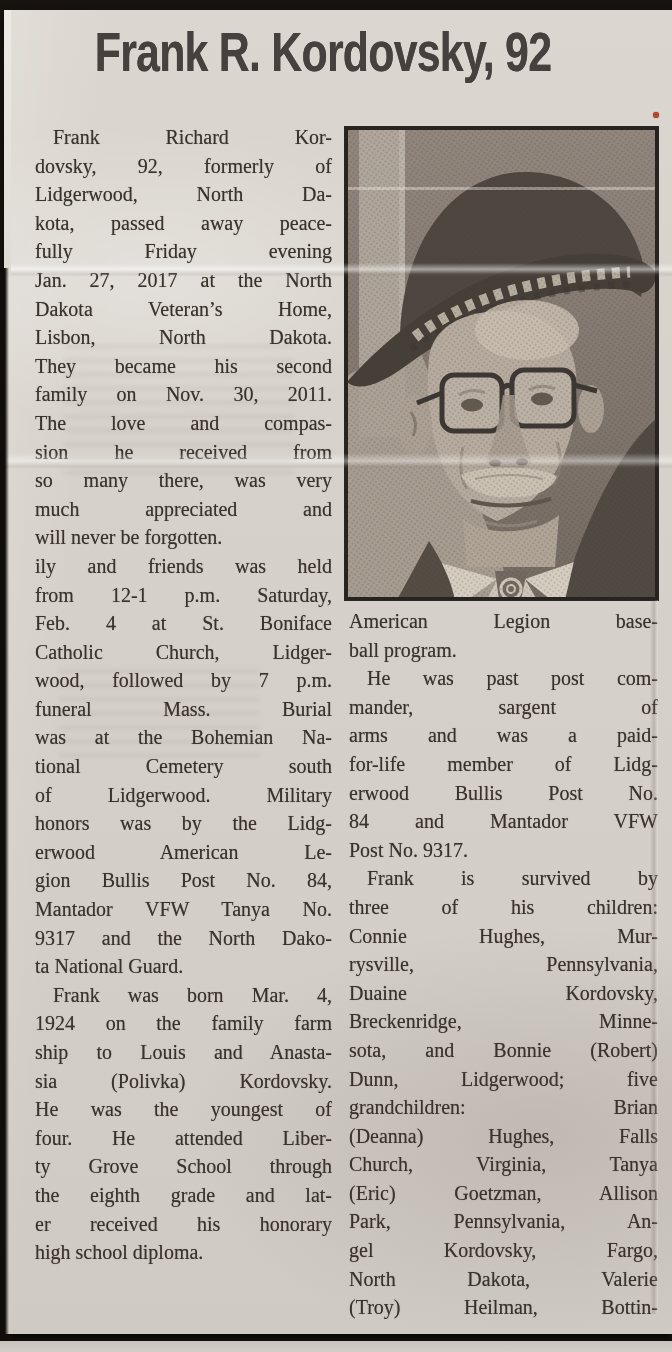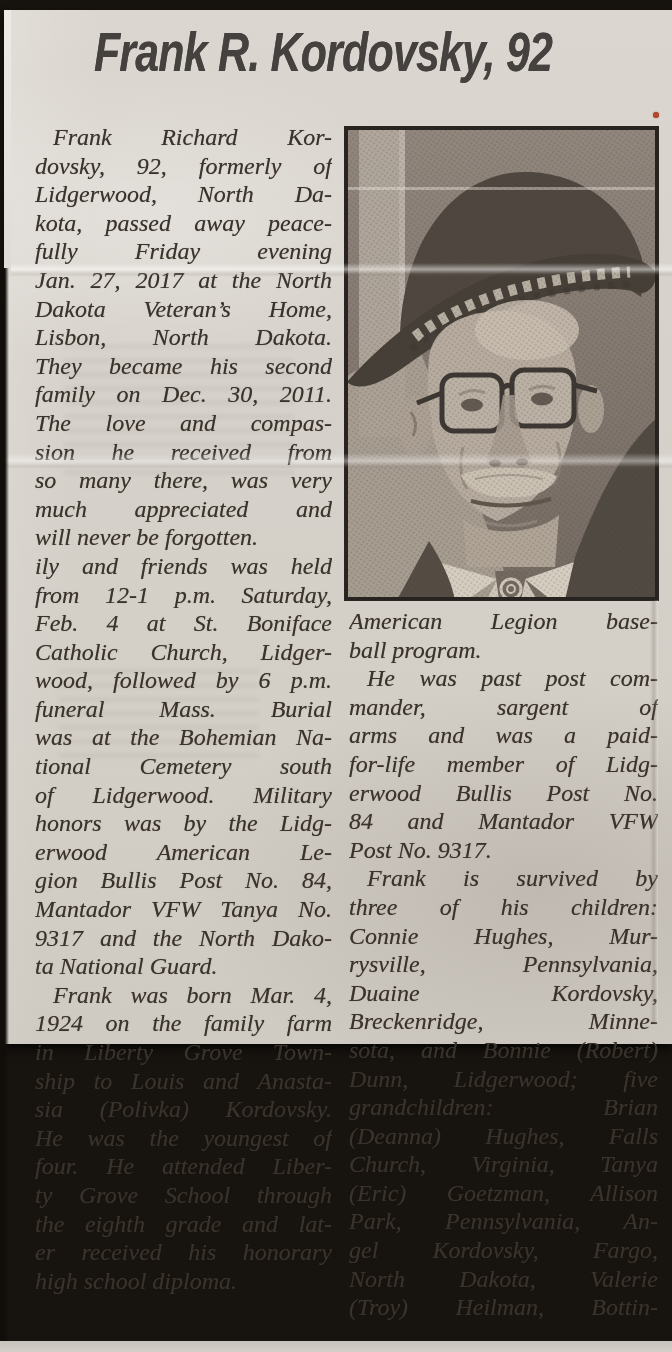--- a/index.html
+++ b/index.html
@@ -6,28 +6,27 @@
   body{
     width:672px;height:1352px;
     background:#17130f;
     font-family:"Liberation Serif",serif;
     overflow:hidden;
     position:relative;
   }
   .scan{position:absolute;inset:0;}
   
   .paper{
-    position:absolute;left:4px;top:10px;right:0;height:1034px;
+    position:absolute;left:4px;top:10px;right:0;height:1324px;
     background:
       radial-gradient(ellipse 420px 220px at 22% 20%, rgba(255,255,255,.30), transparent 70%),
       radial-gradient(ellipse 500px 300px at 80% 85%, rgba(110,100,90,.18), transparent 70%),
       linear-gradient(94deg, rgba(255,255,255,.18), transparent 14%),
       linear-gradient(180deg, #dbd6cf 0%, #d6d1ca 35%, #d3cec6 70%, #cfcac2 100%);
     box-shadow:0 5px 9px rgba(0,0,0,.65);
-    font-style:italic;
   }
   .white-sliver{
     position:absolute;left:4px;top:10px;width:7px;height:265px;
     background:linear-gradient(180deg,#efede9,#ddd9d2);
     opacity:.85;
   }
   .left-edge-shadow{
     position:absolute;left:0;top:268px;width:9px;height:1074px;
     background:linear-gradient(90deg,#110d0a 55%, rgba(17,13,10,0));
   }
@@ -60,21 +59,21 @@
     font-size:55px;line-height:60px;
     letter-spacing:-1px;
     color:#45413e;
     transform:scaleX(.78);
     text-shadow:0 0 .6px rgba(55,50,46,.7);
     white-space:nowrap;
   }
   
   .col{
     position:absolute;
-    font-size:24px;
+    font-size:20px;
     color:#3a332c;
     text-shadow:0 0 .7px rgba(58,51,44,.55);
     overflow:hidden;
   }
   .col-left{left:31px;top:113px;width:297px;height:1206px;}
   .col-right{left:345px;top:597px;width:309px;height:726px;}
   .line{
     height:28.6px;line-height:28.6px;
     text-align:justify;text-align-last:justify;
     text-justify:inter-word;
@@ -102,44 +101,43 @@
     <div class="col col-left">
         <div class="line indent">Frank Richard Kor-</div>
         <div class="line">dovsky, 92, formerly of</div>
         <div class="line">Lidgerwood, North Da-</div>
         <div class="line">kota, passed away peace-</div>
         <div class="line">fully Friday evening</div>
         <div class="line">Jan. 27, 2017 at the North</div>
         <div class="line">Dakota Veteran’s Home,</div>
         <div class="line">Lisbon, North Dakota.</div>
         <div class="line">They became his second</div>
-        <div class="line">family on Dec. 30, 2011.</div>
+        <div class="line">family on Nov. 30, 2011.</div>
         <div class="line">The love and compas-</div>
         <div class="line">sion he received from</div>
         <div class="line">so many there, was very</div>
         <div class="line">much appreciated and</div>
         <div class="line para-end">will never be forgotten.</div>
         <div class="line">ily and friends was held</div>
         <div class="line">from 12-1 p.m. Saturday,</div>
         <div class="line">Feb. 4 at St. Boniface</div>
         <div class="line">Catholic Church, Lidger-</div>
-        <div class="line">wood, followed by 6 p.m.</div>
+        <div class="line">wood, followed by 7 p.m.</div>
         <div class="line">funeral Mass. Burial</div>
         <div class="line">was at the Bohemian Na-</div>
         <div class="line">tional Cemetery south</div>
         <div class="line">of Lidgerwood. Military</div>
         <div class="line">honors was by the Lidg-</div>
         <div class="line">erwood American Le-</div>
         <div class="line">gion Bullis Post No. 84,</div>
         <div class="line">Mantador VFW Tanya No.</div>
         <div class="line">9317 and the North Dako-</div>
         <div class="line para-end">ta National Guard.</div>
         <div class="line indent">Frank was born Mar. 4,</div>
         <div class="line">1924 on the family farm</div>
-        <div class="line">in Liberty Grove Town-</div>
         <div class="line">ship to Louis and Anasta-</div>
         <div class="line">sia (Polivka) Kordovsky.</div>
         <div class="line">He was the youngest of</div>
         <div class="line">four. He attended Liber-</div>
         <div class="line">ty Grove School through</div>
         <div class="line">the eighth grade and lat-</div>
         <div class="line">er received his honorary</div>
         <div class="line para-end">high school diploma.</div>
       </div>
 

